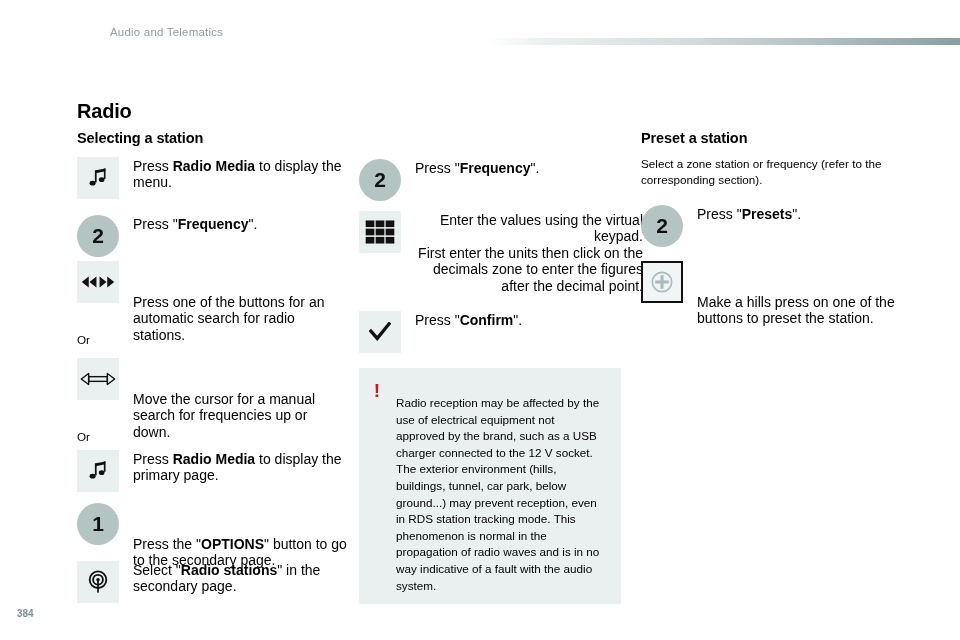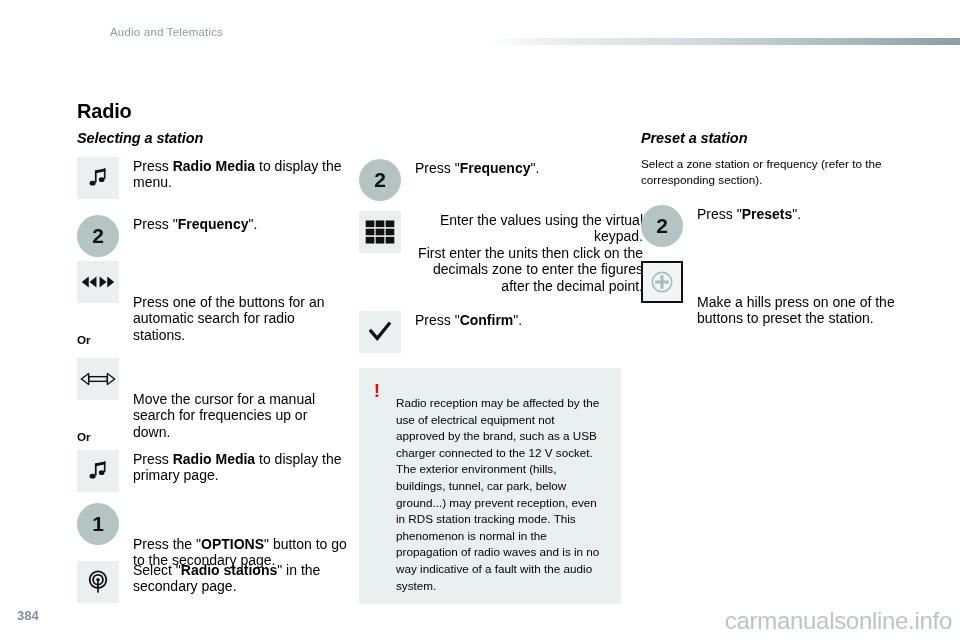--- a/index.html
+++ b/index.html
@@ -64,21 +64,20 @@
     font-size: 20px;
     font-weight: bold;
     letter-spacing: -0.2px;
   }
   h2.subtitle {
     position: absolute;
     margin: 0;
     font-size: 14.5px;
     font-weight: bold;
     letter-spacing: -0.1px;
-    font-style: italic;
   }
   .sub-left  { left: 0; top: 130px; }
   .sub-right { left: 0; top: 130px; }
 
   .intro-para {
     position: absolute;
     left: 0;
     font-size: 11.7px;
     line-height: 16px;
     width: 262px;
@@ -134,21 +133,20 @@
     align-items: center;
     justify-content: center;
     box-sizing: border-box;
   }
 
   
   .or {
     position: absolute;
     left: 0;
     font-size: 11.7px;
-    font-weight: bold;
   }
 
   
   .warn {
     position: absolute;
     left: 0;
     width: 262px;
     background: #eaeff0;
     box-sizing: border-box;
   }
@@ -168,21 +166,21 @@
     width: 210px;
     font-size: 11.7px;
     line-height: 16.6px;
     margin-top: 16px;
   }
 
   
   .page-number {
     position: absolute;
     left: 17px; top: 608px;
-    font-size: 13px;
+    font-size: 10px;
     color: #7d929c;
     font-weight: bold;
   }
   .watermark {
     position: absolute;
     right: 8px; top: 607px;
     font-size: 24px;
     color: #b9c4cb;
     letter-spacing: -0.3px;
     white-space: nowrap;
@@ -384,15 +382,14 @@
           </svg>
         </div>
       </div>
       <div class="step-text wide">
         <span>Make a hills press on one of the buttons to preset the station.</span>
       </div>
     </div>
   </div>
 
   <div class="page-number">384</div>
-  <div class="watermark">carmanualsonline.info</div>
 
 </div>
 
 </body></html>

